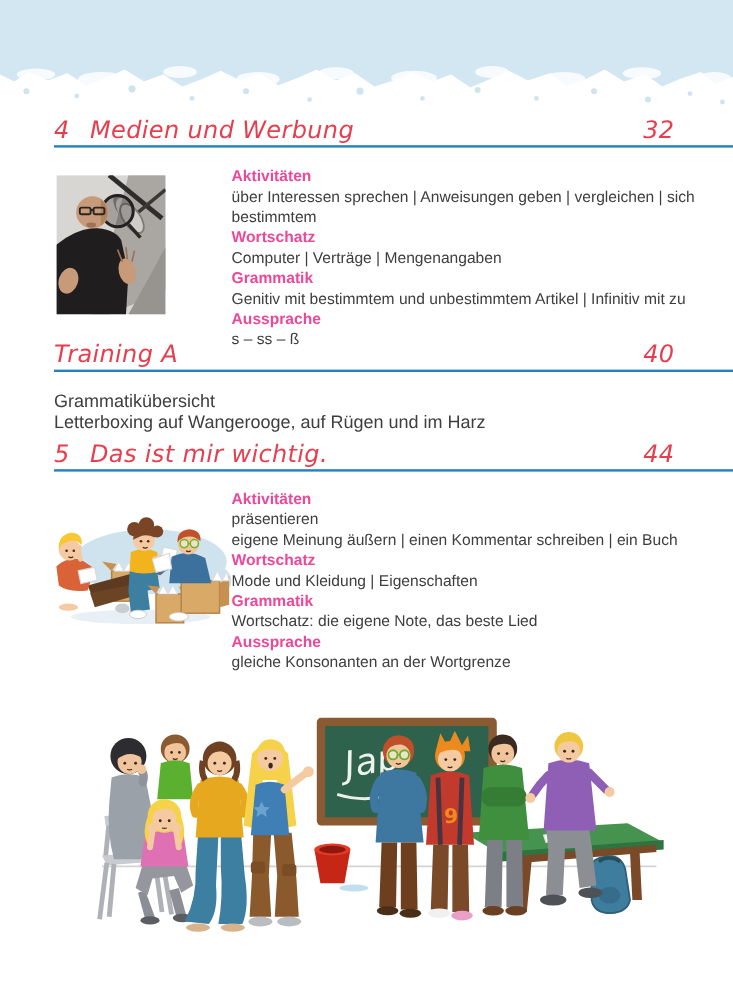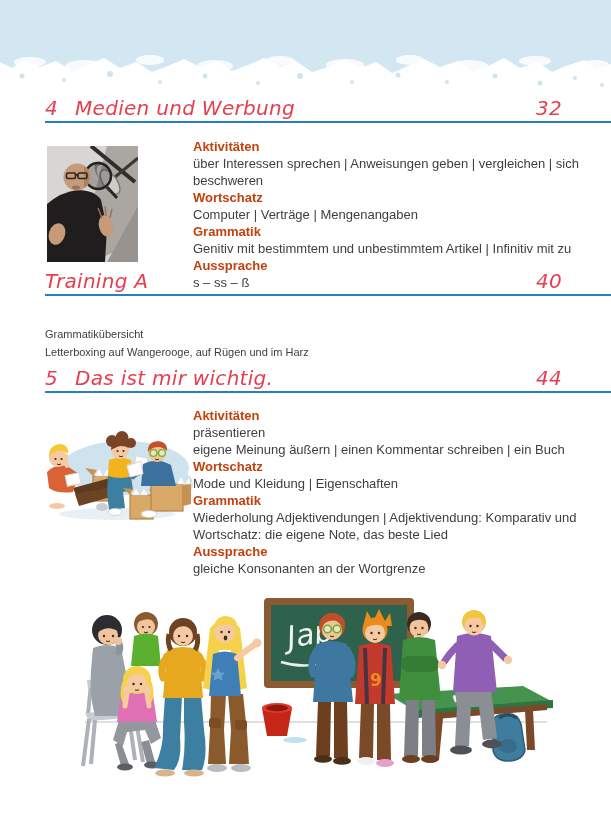--- a/index.html
+++ b/index.html
@@ -18,32 +18,32 @@
     display:flex;align-items:flex-end;
     border-bottom:2px solid #2480c0;
     font-family:"DejaVu Sans",sans-serif;font-style:italic;
     color:#e73e4e;font-size:20px;letter-spacing:.3px;
     padding-bottom:1px;box-sizing:border-box;
   }
   .hnum{width:30px;flex:0 0 auto;}
   .htitle{flex:1 1 auto;white-space:nowrap;}
   .hpage{flex:0 0 auto;padding-right:49px;}
   #h4{top:96px;}
-  #htraining{top:269px;gap:24px;}
+  #htraining{top:283px;gap:24px;}
   #h5{top:366px;}
 
   
   .block{position:absolute;left:193px;width:400px;font-size:13px;color:#3e3e3e;}
   .block .ln{height:17px;line-height:17px;white-space:nowrap;}
-  .lbl{font-weight:bold;color:#c2410c;}
+  .lbl{font-weight:bold;color:#ec4899;}
   .it{}
   #block4{top:138px;}
   #block5{top:407px;}
 
-  .tr-items{position:absolute;left:45px;top:326px;font-size:11px;color:#3e3e3e;}
+  .tr-items{position:absolute;left:45px;top:326px;font-size:15px;color:#3e3e3e;}
   .tr-items .ln{height:17.5px;line-height:17.5px;white-space:nowrap;}
 
   
   .photo{position:absolute;left:47px;top:146px;width:91px;height:116px;}
   .illu1{position:absolute;left:45px;top:426px;width:148px;height:96px;}
   .illu2{position:absolute;left:55px;top:598px;width:500px;height:200px;}
   svg{display:block;}
 </style>
 </head>
 <body>
@@ -116,21 +116,21 @@
       <g transform="rotate(-14 59 80)">
           <ellipse cx="59" cy="80" rx="7" ry="11" fill="#c79a79"></ellipse>
         </g>
       <path d="M55 72 L51 62 M59 70 L58 60 M63 72 L65 63" stroke="#9d7253" stroke-width="1.4" fill="none"></path>
     </svg>
   </div>
 
   <div class="block" id="block4">
     <div class="ln lbl">Aktivitäten</div>
     <div class="ln">über Interessen sprechen | Anweisungen geben | vergleichen | sich</div>
-    <div class="ln">beschweren</div>
+    <div class="ln">bestimmtem</div>
     <div class="ln lbl">Wortschatz</div>
     <div class="ln">Computer | Verträge | Mengenangaben</div>
     <div class="ln lbl">Grammatik</div>
     <div class="ln">Genitiv mit bestimmtem und unbestimmtem Artikel | Infinitiv mit zu</div>
     <div class="ln lbl">Aussprache</div>
     <div class="ln it">s – ss – ß</div>
   </div>
 
   <div class="hrow" id="htraining">
     <span class="htitle">Training A</span>
@@ -221,21 +221,20 @@
     </svg>
   </div>
 
   <div class="block" id="block5">
     <div class="ln lbl">Aktivitäten</div>
     <div class="ln">präsentieren</div>
     <div class="ln">eigene Meinung äußern | einen Kommentar schreiben | ein Buch</div>
     <div class="ln lbl">Wortschatz</div>
     <div class="ln">Mode und Kleidung | Eigenschaften</div>
     <div class="ln lbl">Grammatik</div>
-    <div class="ln">Wiederholung Adjektivendungen | Adjektivendung: Komparativ und</div>
     <div class="ln"><span>Wortschatz: </span><span class="it">die eigene Note, das beste Lied</span></div>
     <div class="ln lbl">Aussprache</div>
     <div class="ln">gleiche Konsonanten an der Wortgrenze</div>
   </div>
 
   <div class="illu2">
     <svg width="500" height="200" viewBox="0 0 500 200">
 
       <g>
         <rect x="209" y="0" width="150" height="90" rx="4" fill="#8a5a33"></rect>

